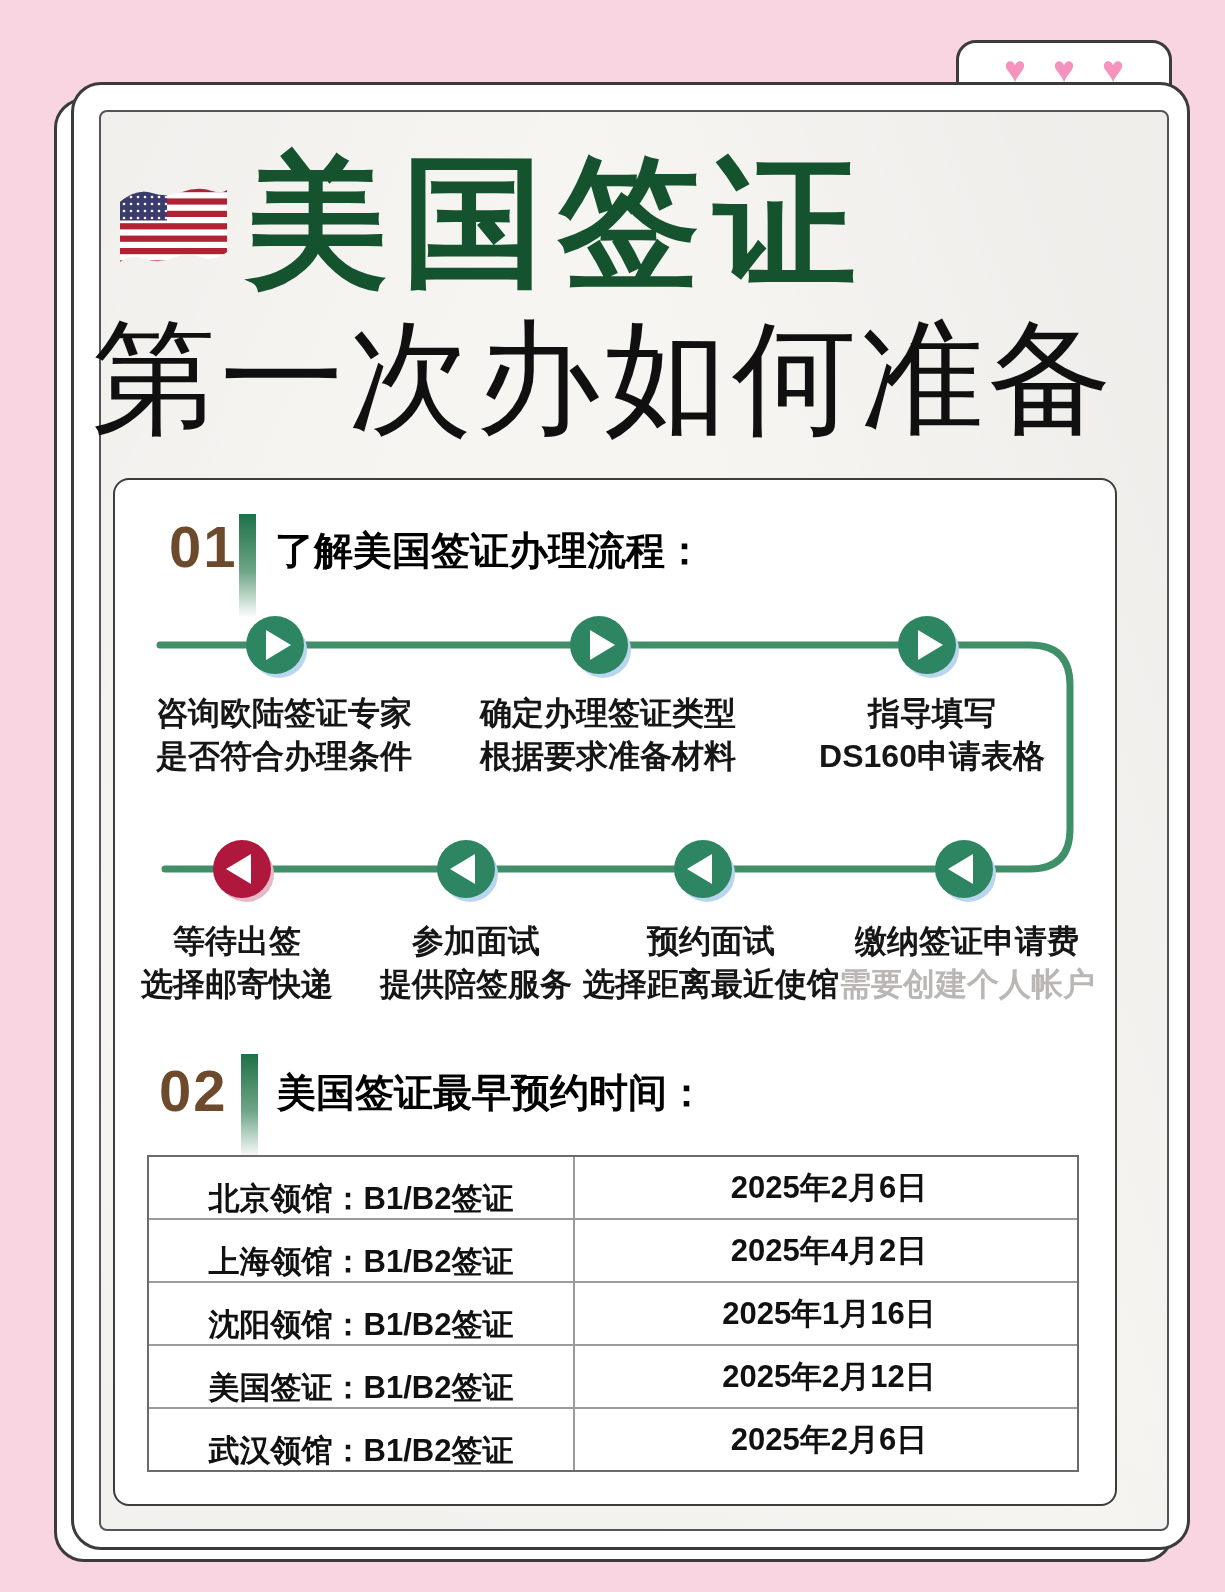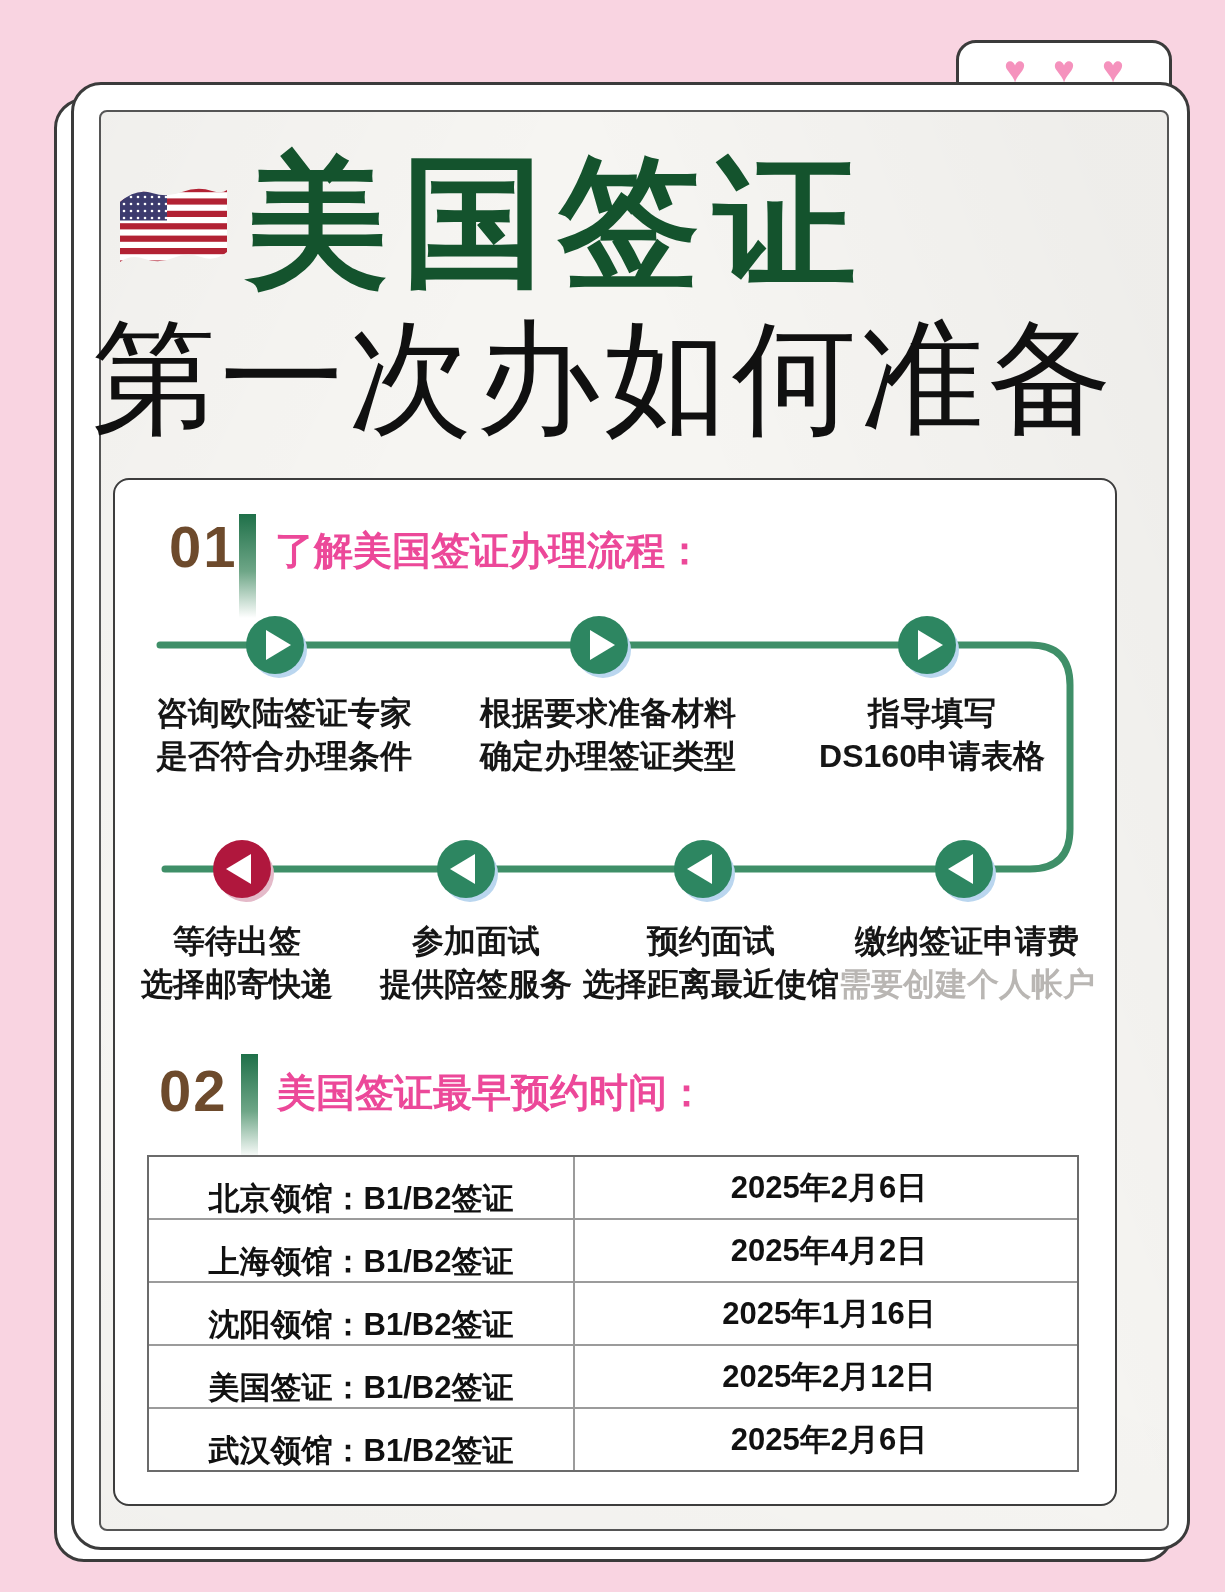--- a/index.html
+++ b/index.html
@@ -59,21 +59,21 @@
 
   .sec-num {
     position:absolute; font-size:58px; font-weight:800; color:#6d4a2c;
     letter-spacing:2px; line-height:1;
   }
   .sec-bar {
     position:absolute; width:17px; height:104px;
     background:linear-gradient(180deg,#1f7049 0%, #6ea687 55%, rgba(190,214,200,0) 100%);
   }
   .sec-title {
-    position:absolute; font-size:39px; font-weight:800; color:#ec4899;
+    position:absolute; font-size:39px; font-weight:800; color:#000000;
     white-space:nowrap; line-height:1.2;
   }
   #s1-num { left:42px; top:38px;margin-left:12px; }
   #s1-bar { left:124px; top:34px; }
   #s1-title { left:160px; top:48px; }
   #s2-num { left:44px; top:582px; }
   #s2-bar { left:126px; top:574px; }
   #s2-title { left:162px; top:590px; }
 
   .connector { position:absolute; left:0; top:0; }
@@ -187,22 +187,22 @@
       </div>
     <div class="node green" style="left:820px;top:360px">
         <span class="tri left"></span>
       </div>
 
     <div class="flow-label" style="left:-11px;top:212px">
       <div>咨询欧陆签证专家</div>
       <div>是否符合办理条件</div>
     </div>
     <div class="flow-label" style="left:313px;top:212px">
+      <div>确定办理签证类型</div>
       <div>根据要求准备材料</div>
-      <div>确定办理签证类型</div>
     </div>
     <div class="flow-label" style="left:637px;top:212px">
       <div>指导填写</div>
       <div>DS160申请表格</div>
     </div>
 
     <div class="flow-label" style="left:-58px;top:440px">
       <div>等待出签</div>
       <div>选择邮寄快递</div>
     </div>

